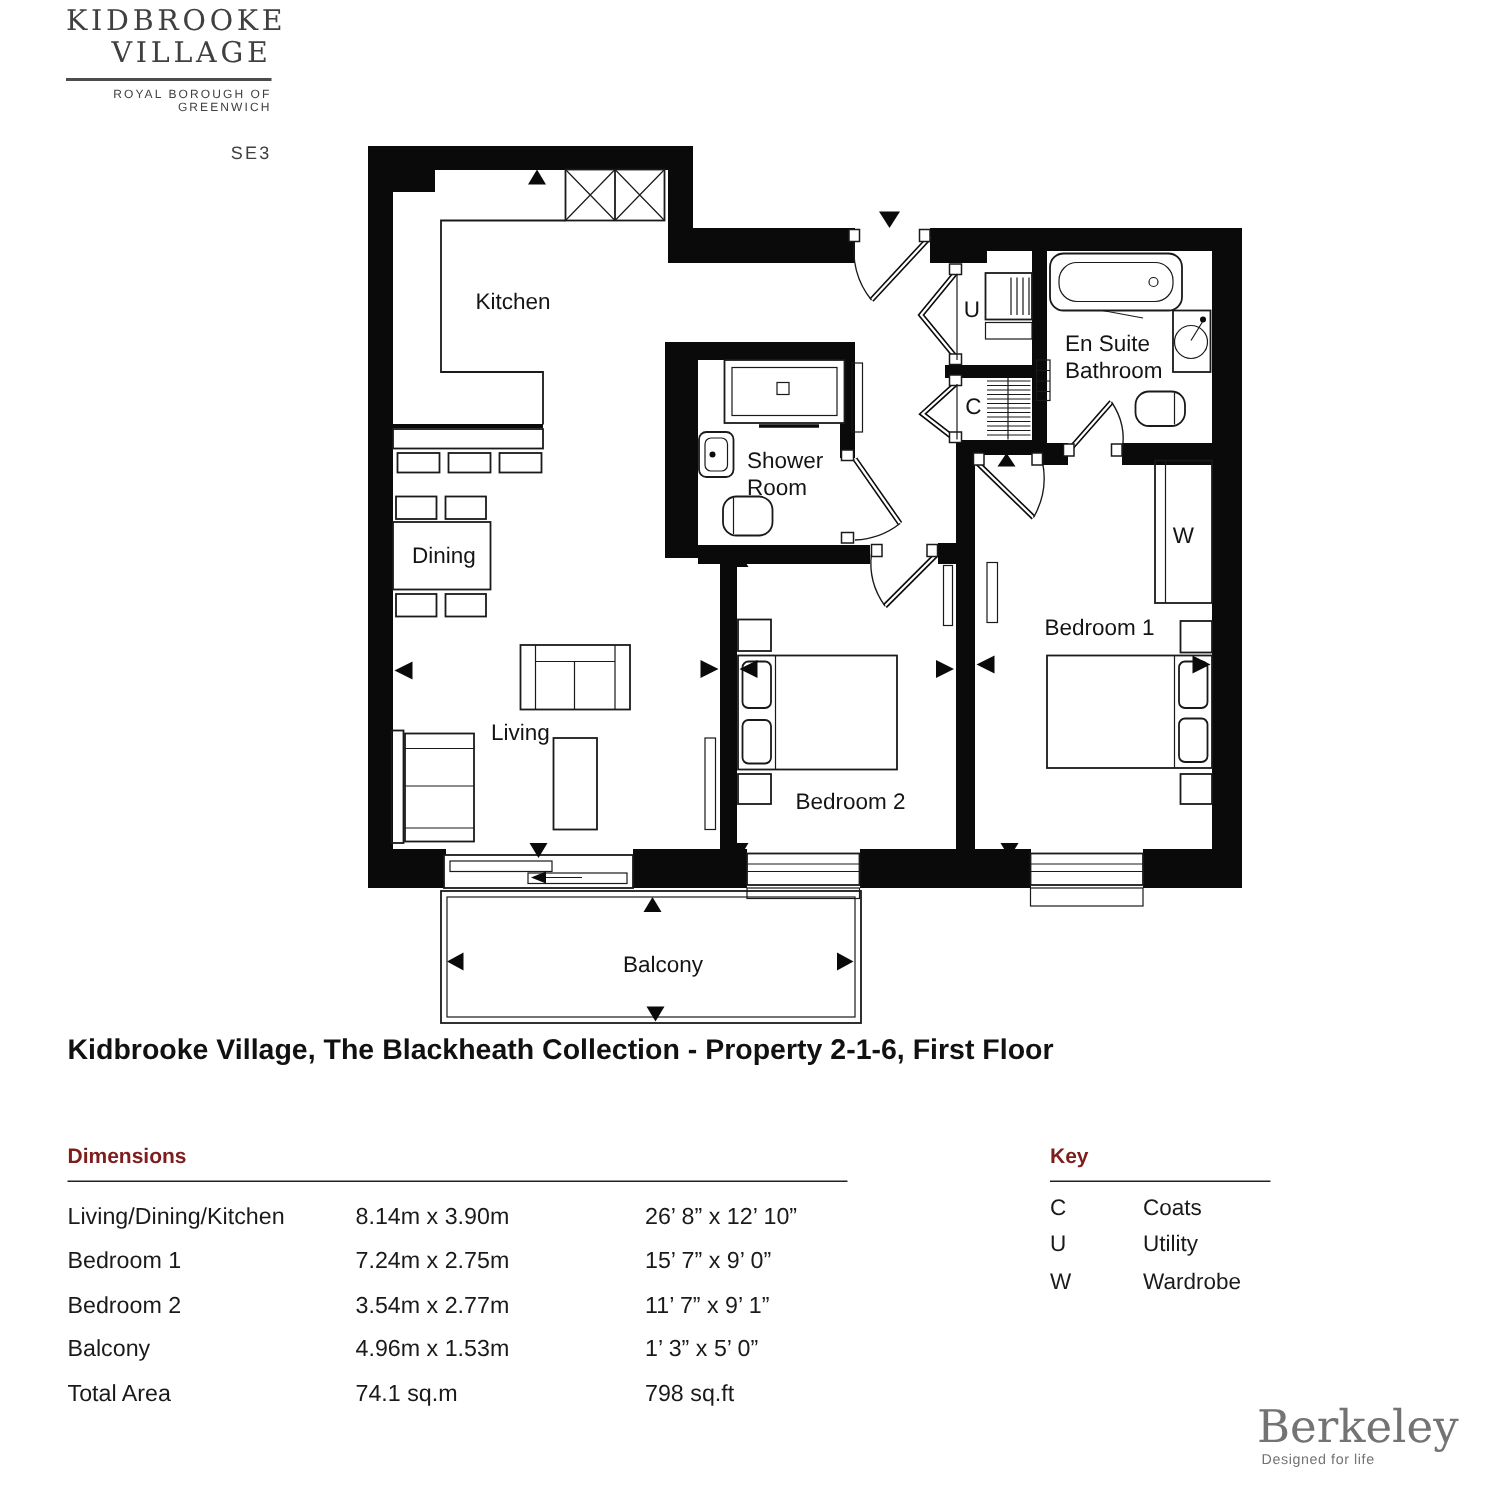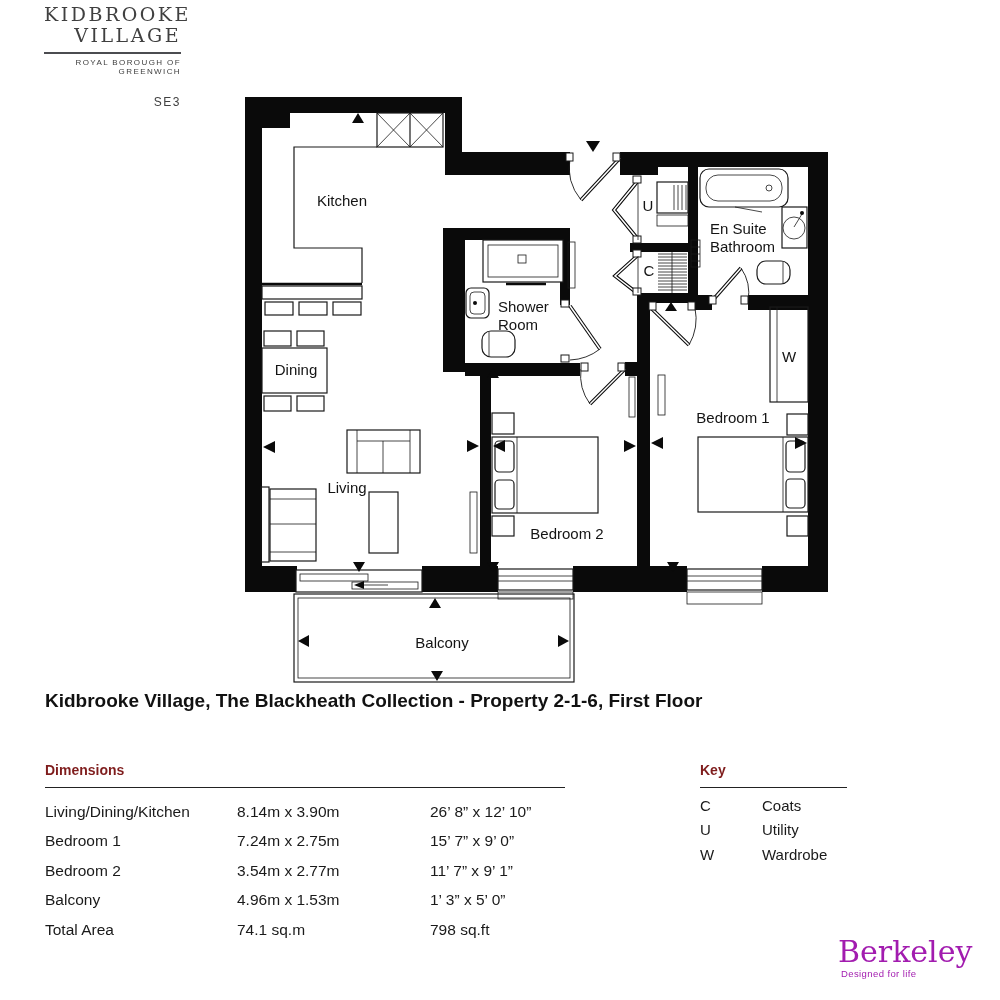--- a/index.html
+++ b/index.html
@@ -28,21 +28,21 @@
   .plan-title{position:absolute;left:45px;top:690px;font-size:19px;font-weight:bold;color:#111;}
   .section{position:absolute;top:762px;}
   .dims{left:45px;width:520px;}
   .keyblock{left:700px;width:147px;}
   .sec-heading{font-size:14px;font-weight:bold;padding-bottom:9px;border-bottom:1.5px solid #222;color:#7f1d1d;}
   .dim-row{display:grid;grid-template-columns:192px 193px 1fr;height:29.5px;align-items:end;font-size:15.5px;}
   .dims-table{margin-top:3px;}
   .key-row{display:grid;grid-template-columns:62px 1fr;height:24.5px;align-items:end;font-size:15px;}
   .key-table{margin-top:1px;}
   
-  .brand{position:absolute;left:838px;top:936px;width:140px;color:#a21caf;}
+  .brand{position:absolute;left:838px;top:936px;width:140px;color:#737373;}
   .brand-name{font-family:"DejaVu Serif",serif;font-size:30px;line-height:32px;}
   .brand-tagline{font-size:9.5px;letter-spacing:0.4px;padding-left:3px;}
 </style>
 </head>
 <body>
 
 <div class="page">
 
   <div class="logo">
     <div class="logo-name">KIDBROOKE</div>

